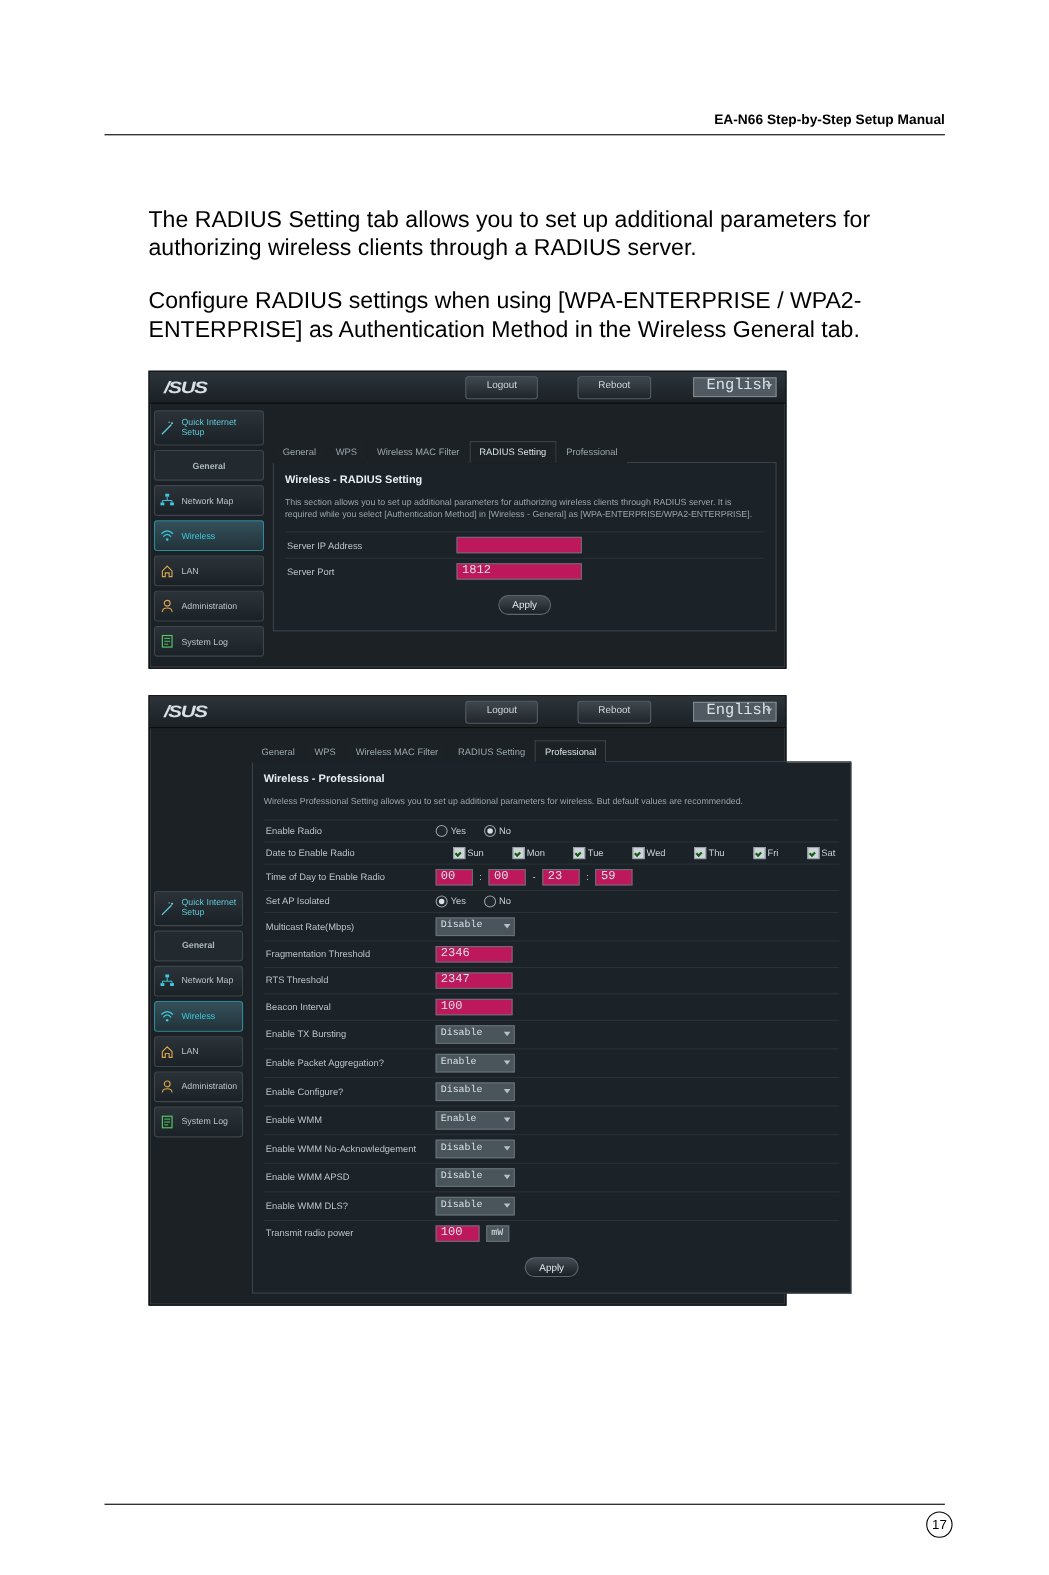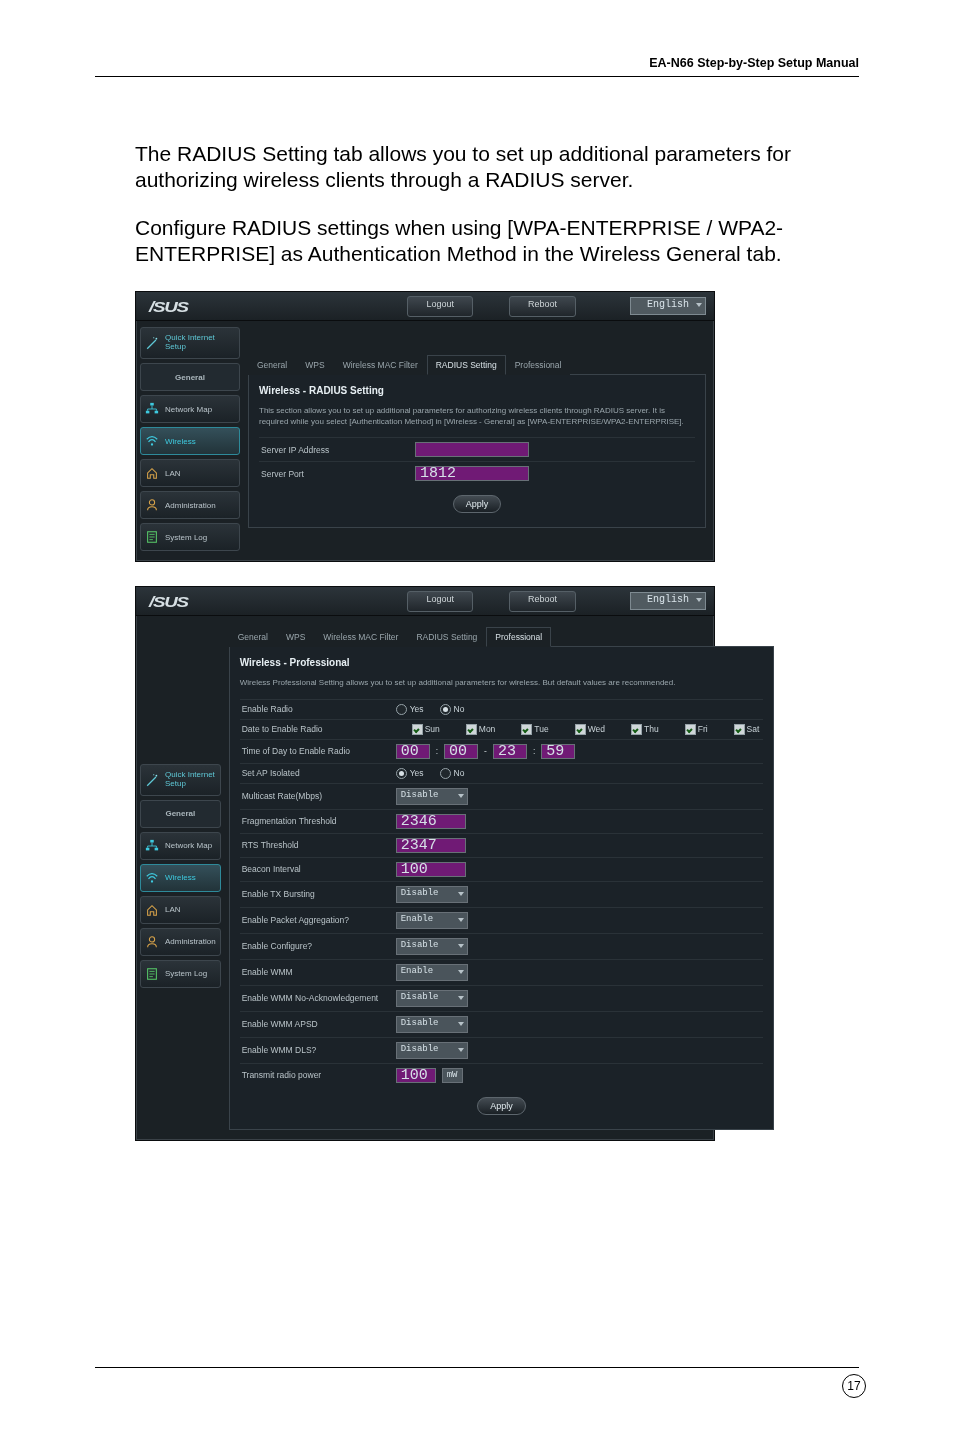--- a/index.html
+++ b/index.html
@@ -19,20 +19,21 @@
   }
   .header-line {
     border-bottom: 1px solid #000;
     margin-bottom: 64px;
   }
   .header-text {
     text-align: right;
     font-weight: bold;
     font-size: 12.5px;
     padding-bottom: 6px;
+    margin-top: 46px;
   }
   .body-text {
     font-size: 21px;
     line-height: 1.25;
     margin-left: 40px;
     margin-right: 10px;
     margin-bottom: 14px;
   }
   .screens {
     margin-left: 40px;
@@ -75,29 +76,29 @@
     border: 1px solid #555f66;
     border-radius: 3px;
     color: #cfd6d9;
     font-size: 9px;
     padding: 2px 18px;
     margin: 0 18px;
     height: 15px;
     line-height: 11px;
   }
   .lang {
-    margin-left: 36px;
+    margin-left: 20px;
     background: #505a60;
     border: 1px solid #7e8a91;
     color: #d9e4ea;
     font-family: "Courier New", monospace;
-    font-size: 10px;
+    font-size: 14px;
     padding: 1px 4px;
     width: 66px;
-    text-align: center;
+    text-align: right;
     height: 14px;
     line-height: 12px;
     position: relative;
   }
   .lang::after {
     content: '';
     position: absolute;
     right: 3px; top: 5px;
     border-left: 3px solid transparent;
     border-right: 3px solid transparent;
@@ -213,25 +214,25 @@
   }
   .form-val {
     flex: 1;
     font-size: 8.5px;
     color: #c9d3d8;
     display: flex;
     align-items: center;
     gap: 6px;
   }
   .txt {
-    background: #701a75;
+    background: #be185d;
     border: 1px solid #687077;
     color: #d6e1e7;
     font-family: "Courier New", monospace;
-    font-size: 15px;
+    font-size: 11px;
     height: 13px;
     line-height: 13px;
     padding: 0 4px;
     min-width: 104px;
   }
   .txt.empty { min-width: 104px; }
   .txt.small { min-width: 24px; width:24px; text-align:left; }
   .sel {
     background: #4a545b;
     border: 1px solid #687077;

